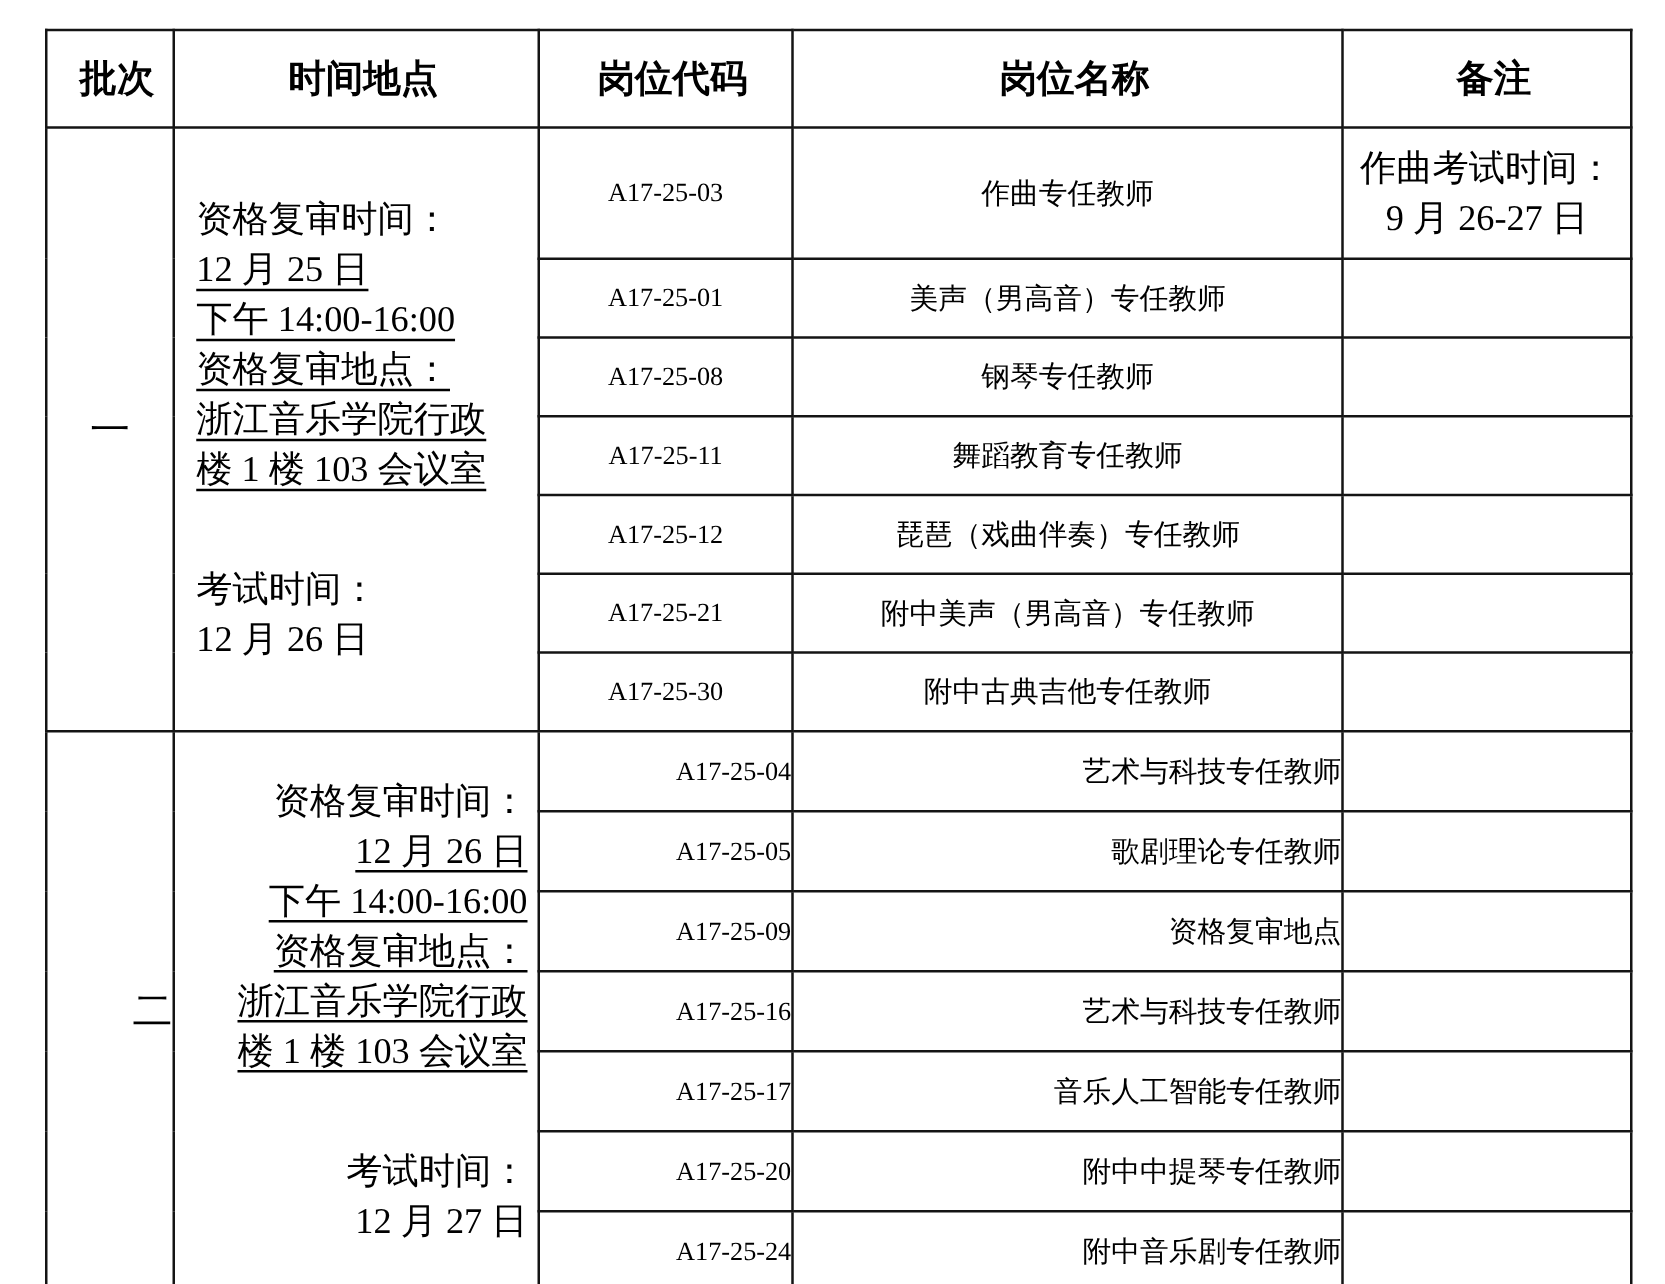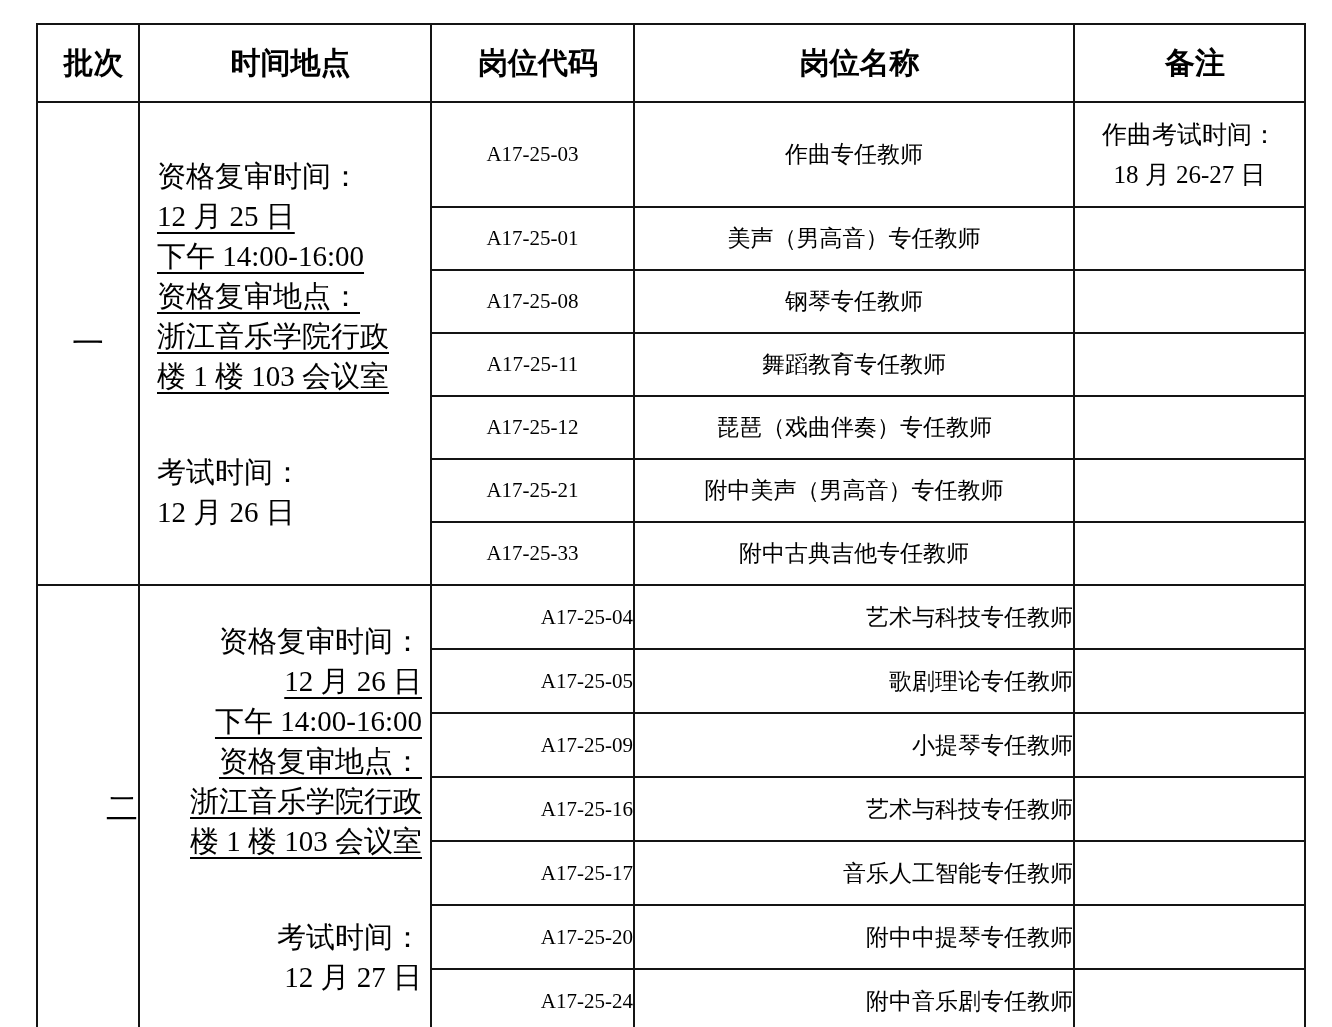--- a/index.html
+++ b/index.html
@@ -32,21 +32,21 @@
     font-weight: bold;
     height: 76px;
     padding-left: 11px;
   }
   tr.row-tall td   { height: 103px; }
   tr.row-b1 td     { height: 61px;  }
   tr.row-b2 td     { height: 62px; text-align: right;  }
   td.batch-cell    { font-size: 32px; }
   td.code-cell     { font-size: 21px; }
   td.name-cell     { font-size: 23px; font-family: Liberation Serif, serif; }
-  td.remark-cell   { font-size: 25px; line-height: 40px; }
+  td.remark-cell   { font-size: 29px; line-height: 40px; }
   td.schedule-cell {
     text-align: left;
     padding-left: 17px;
     padding-right: 8px;
     font-size: 29px;
   }
   .sched-line {
     line-height: 40px;
     white-space: nowrap;
   }
@@ -89,21 +89,21 @@
         <div class="sched-line u">浙江音乐学院行政</div>
         <div class="sched-line u">楼 1 楼 103 会议室</div>
         <div class="sched-line gap">考试时间：</div>
         <div class="sched-line">12 月 26 日</div>
       </div>
     </td>
     <td class="code-cell">A17-25-03</td>
     <td class="name-cell">作曲专任教师</td>
     <td class="remark-cell">
       <div>作曲考试时间：</div>
-      <div>18 月 26-27 日</div>
+      <div>9 月 26-27 日</div>
     </td>
   </tr>
   <tr class="row-b1">
     <td class="code-cell">A17-25-01</td>
     <td class="name-cell">美声（男高音）专任教师</td>
     <td class="remark-cell"></td>
   </tr>
   <tr class="row-b1">
     <td class="code-cell">A17-25-08</td>
     <td class="name-cell">钢琴专任教师</td>
@@ -118,21 +118,21 @@
     <td class="code-cell">A17-25-12</td>
     <td class="name-cell">琵琶（戏曲伴奏）专任教师</td>
     <td class="remark-cell"></td>
   </tr>
   <tr class="row-b1">
     <td class="code-cell">A17-25-21</td>
     <td class="name-cell">附中美声（男高音）专任教师</td>
     <td class="remark-cell"></td>
   </tr>
   <tr class="row-b1">
-    <td class="code-cell">A17-25-33</td>
+    <td class="code-cell">A17-25-30</td>
     <td class="name-cell">附中古典吉他专任教师</td>
     <td class="remark-cell"></td>
   </tr>
 
   <tr class="row-b2">
     <td class="batch-cell" rowspan="7">二</td>
     <td class="schedule-cell" rowspan="7">
       <div class="sched-block">
         <div class="sched-line">资格复审时间：</div>
         <div class="sched-line u">12 月 26 日</div>
@@ -148,21 +148,21 @@
     <td class="name-cell">艺术与科技专任教师</td>
     <td class="remark-cell"></td>
   </tr>
   <tr class="row-b2">
     <td class="code-cell">A17-25-05</td>
     <td class="name-cell">歌剧理论专任教师</td>
     <td class="remark-cell"></td>
   </tr>
   <tr class="row-b2">
     <td class="code-cell">A17-25-09</td>
-    <td class="name-cell">小提琴专任教师</td>
+    <td class="name-cell">资格复审地点</td>
     <td class="remark-cell"></td>
   </tr>
   <tr class="row-b2">
     <td class="code-cell">A17-25-16</td>
     <td class="name-cell">艺术与科技专任教师</td>
     <td class="remark-cell"></td>
   </tr>
   <tr class="row-b2">
     <td class="code-cell">A17-25-17</td>
     <td class="name-cell">音乐人工智能专任教师</td>

